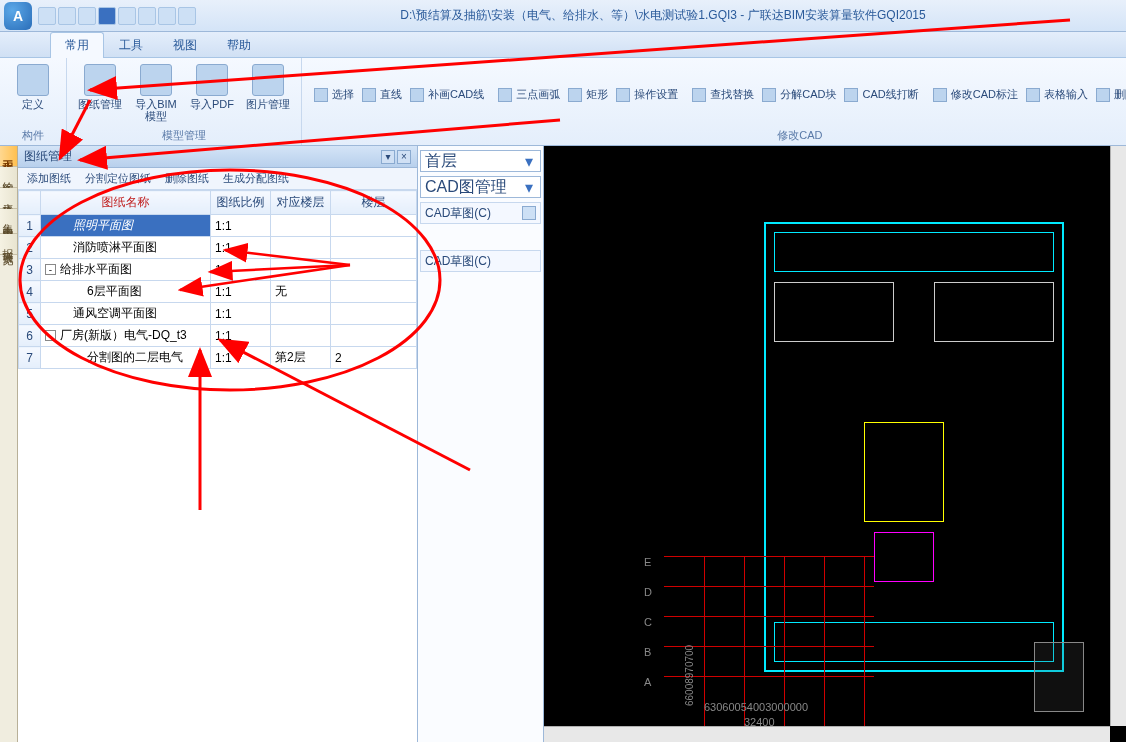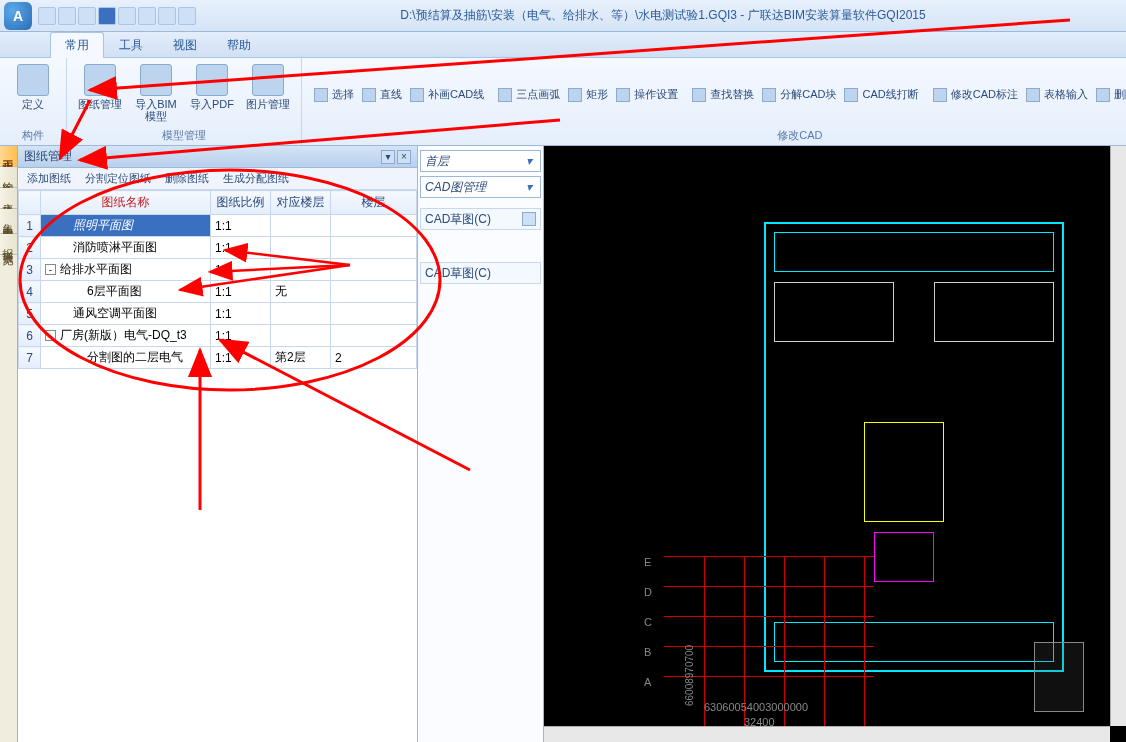--- a/index.html
+++ b/index.html
@@ -47,23 +47,23 @@
   table.drawings th { background: linear-gradient(#f5f9ff,#e4eefb); border: 1px solid #c7d8ee; padding: 3px 4px; font-weight: normal; color: #2a4a7a; }
   table.drawings th.name-hdr { color: #c02020; }
   table.drawings td { border: 1px solid #c7d8ee; padding: 2px 4px; height: 18px; }
   table.drawings td.rownum { background: linear-gradient(#f5f9ff,#e4eefb); text-align: center; width: 22px; color: #2a4a7a; }
   table.drawings tr.sel td.cell-name { background: #3a70c0; color: #fff; font-style: italic; }
   table.drawings td.cell-name { padding-left: 18px; white-space: nowrap; }
   .tree-toggle { display: inline-block; width: 11px; height: 11px; border: 1px solid #888; text-align: center; line-height: 9px; font-size: 10px; margin-right: 4px; margin-left: -14px; background: #fff; color: #333; }
 
   
   .combo-col { width: 126px; background: #fafcff; border-right: 1px solid #9db8d9; padding: 4px 2px; display: flex; flex-direction: column; gap: 4px; }
-  .combo { height: 22px; border: 1px solid #9db8d9; background: #fff; display: flex; align-items: center; padding: 0 4px; font-size: 12px; color: #2a4a7a; justify-content: space-between; cursor: pointer; font-style: italic;}
+  .combo { height: 22px; border: 1px solid #9db8d9; background: #fff; display: flex; align-items: center; padding: 0 4px; font-size: 16px; color: #2a4a7a; justify-content: space-between; cursor: pointer;}
   .combo .arr { width: 14px; text-align: center; color: #3a70c0; }
-  .combo-read { height: 22px; border: 1px solid #c7d8ee; background: #f4f8ff; display: flex; align-items: center; padding: 0 4px; font-size: 12px; color: #2a4a7a; justify-content: space-between; margin-top: 6px;}
+  .combo-read { height: 22px; border: 1px solid #c7d8ee; background: #f4f8ff; display: flex; align-items: center; padding: 0 4px; font-size: 12px; color: #2a4a7a; justify-content: space-between;}
   .combo-read .mini { width: 14px; height: 14px; background: #cde0f5; border: 1px solid #8aaad0; }
 
   
   .viewport { flex: 1; background: #000; position: relative; overflow: hidden; }
   .vp-scroll-v { position: absolute; right: 0; top: 0; bottom: 16px; width: 16px; background: #e8e8e8; border-left: 1px solid #b0b0b0; }
   .vp-scroll-h { position: absolute; left: 0; right: 16px; bottom: 0; height: 16px; background: #e8e8e8; border-top: 1px solid #b0b0b0; }
   .cad-plan { position: absolute; left: 220px; top: 76px; width: 300px; height: 450px; }
   .cad-plan .outer { position: absolute; inset: 0; border: 2px solid #00eaff; }
   .cad-plan .room { position: absolute; border: 1px solid #bbb; }
   .cad-grid { position: absolute; left: 120px; top: 410px; width: 210px; height: 170px; }

